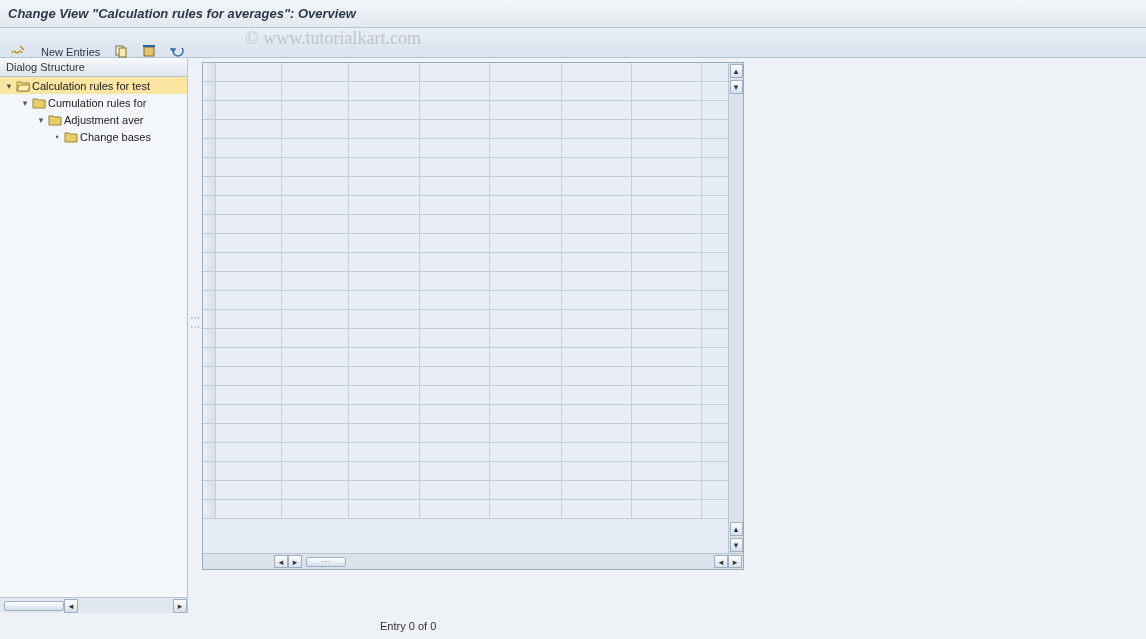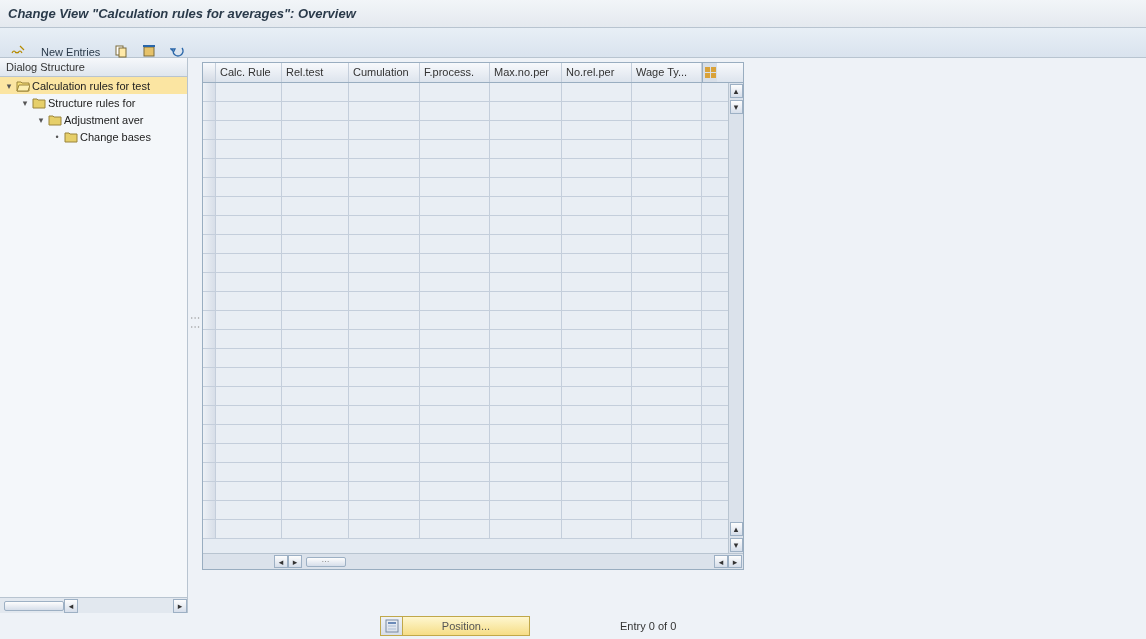--- a/index.html
+++ b/index.html
@@ -288,20 +288,21 @@
         </svg>
     </span>
   </button>
   <button class="toolbar-btn">
     <span>
       <svg width="14" height="12" viewBox="0 0 14 12">
           <path d="M12 3 A5 5 0 1 1 3 6 L1 4 L5 4 L3 8" stroke="#2a66a8" stroke-width="1.3" fill="none"></path>
         </svg>
     </span>
   </button>
+  <div class="watermark">© www.tutorialkart.com</div>
 </div>
 
 <div class="main-area">
   <div class="sidebar">
     <div class="sidebar-header">Dialog Structure</div>
     <div class="tree" id="tree">
         <div class="tree-row selected" style="padding-left: 4px;">
           <span class="tree-toggle">▾</span>
     <span class="folder-icon">
             <svg width="14" height="12" viewBox="0 0 14 12">
@@ -311,21 +312,21 @@
           </span>
     <span class="tree-label">Calculation rules for test</span>
         </div>
         <div class="tree-row" style="padding-left: 20px;">
           <span class="tree-toggle">▾</span>
     <span class="folder-icon">
             <svg width="14" height="12" viewBox="0 0 14 12">
               <path d="M1 2 L5 2 L6 3 L13 3 L13 11 L1 11 Z" fill="#e6cf6a" stroke="#9a843a"></path>
             </svg>
           </span>
-    <span class="tree-label">Structure rules for</span>
+    <span class="tree-label">Cumulation rules for</span>
         </div>
         <div class="tree-row" style="padding-left: 36px;">
           <span class="tree-toggle">▾</span>
     <span class="folder-icon">
             <svg width="14" height="12" viewBox="0 0 14 12">
               <path d="M1 2 L5 2 L6 3 L13 3 L13 11 L1 11 Z" fill="#e6cf6a" stroke="#9a843a"></path>
             </svg>
           </span>
     <span class="tree-label">Adjustment aver</span>
         </div>
@@ -342,38 +343,20 @@
     <div class="sidebar-scroll">
       <div class="h-thumb"></div>
       <div class="sb-arrow left">◂</div>
       <div class="sb-arrow">▸</div>
     </div>
   </div>
 
   <div class="content">
     <div class="splitter-dots">⋮⋮</div>
     <div class="table-wrap">
-      <div class="table-head" id="thead">
-          <div class="rowsel-hdr"></div>
-          <div class="col-hdr" style="width:66px">Calc. Rule</div>
-          <div class="col-hdr" style="width:67px">Rel.test</div>
-          <div class="col-hdr" style="width:71px">Cumulation</div>
-          <div class="col-hdr" style="width:70px">F.process.</div>
-          <div class="col-hdr" style="width:72px">Max.no.per</div>
-          <div class="col-hdr" style="width:70px">No.rel.per</div>
-          <div class="col-hdr" style="width:70px">Wage Ty...</div>
-          <div class="configure-hdr">
-            <svg width="11" height="11" viewBox="0 0 11 11">
-              <rect x="0" y="0" width="5" height="5" fill="#d9a23a"></rect>
-              <rect x="6" y="0" width="5" height="5" fill="#d9a23a"></rect>
-              <rect x="0" y="6" width="5" height="5" fill="#d9a23a"></rect>
-              <rect x="6" y="6" width="5" height="5" fill="#d9a23a"></rect>
-            </svg>
-          </div>
-        </div>
       <div class="table-body">
         <div class="rows-area" id="tbody">
             <div class="tbl-row">
               <div class="rowsel"></div>
               <div class="cell" style="width:66px"></div>
               <div class="cell" style="width:67px"></div>
               <div class="cell" style="width:71px"></div>
               <div class="cell" style="width:70px"></div>
               <div class="cell" style="width:72px"></div>
               <div class="cell" style="width:70px"></div>
@@ -626,25 +609,14 @@
           <div class="h-pill">⋯</div>
         </div>
         <div class="h-arrow">◂</div>
         <div class="h-arrow">▸</div>
       </div>
     </div>
   </div>
 </div>
 
 <div class="footer">
-  <button class="position-btn">
-    <span class="pb-icon">
-      <svg width="14" height="14" viewBox="0 0 14 14">
-          <rect x="1" y="1" width="12" height="12" fill="none" stroke="#7a8aa0"></rect>
-          <rect x="3" y="3" width="8" height="2" fill="#6a8ab8"></rect>
-          <rect x="3" y="6" width="8" height="2" fill="#c6d2e2"></rect>
-          <rect x="3" y="9" width="8" height="2" fill="#c6d2e2"></rect>
-        </svg>
-    </span>
-    <span class="pb-label">Position...</span>
-  </button>
   <span class="entry-text">Entry 0 of 0</span>
 </div>
 
 </body></html>

